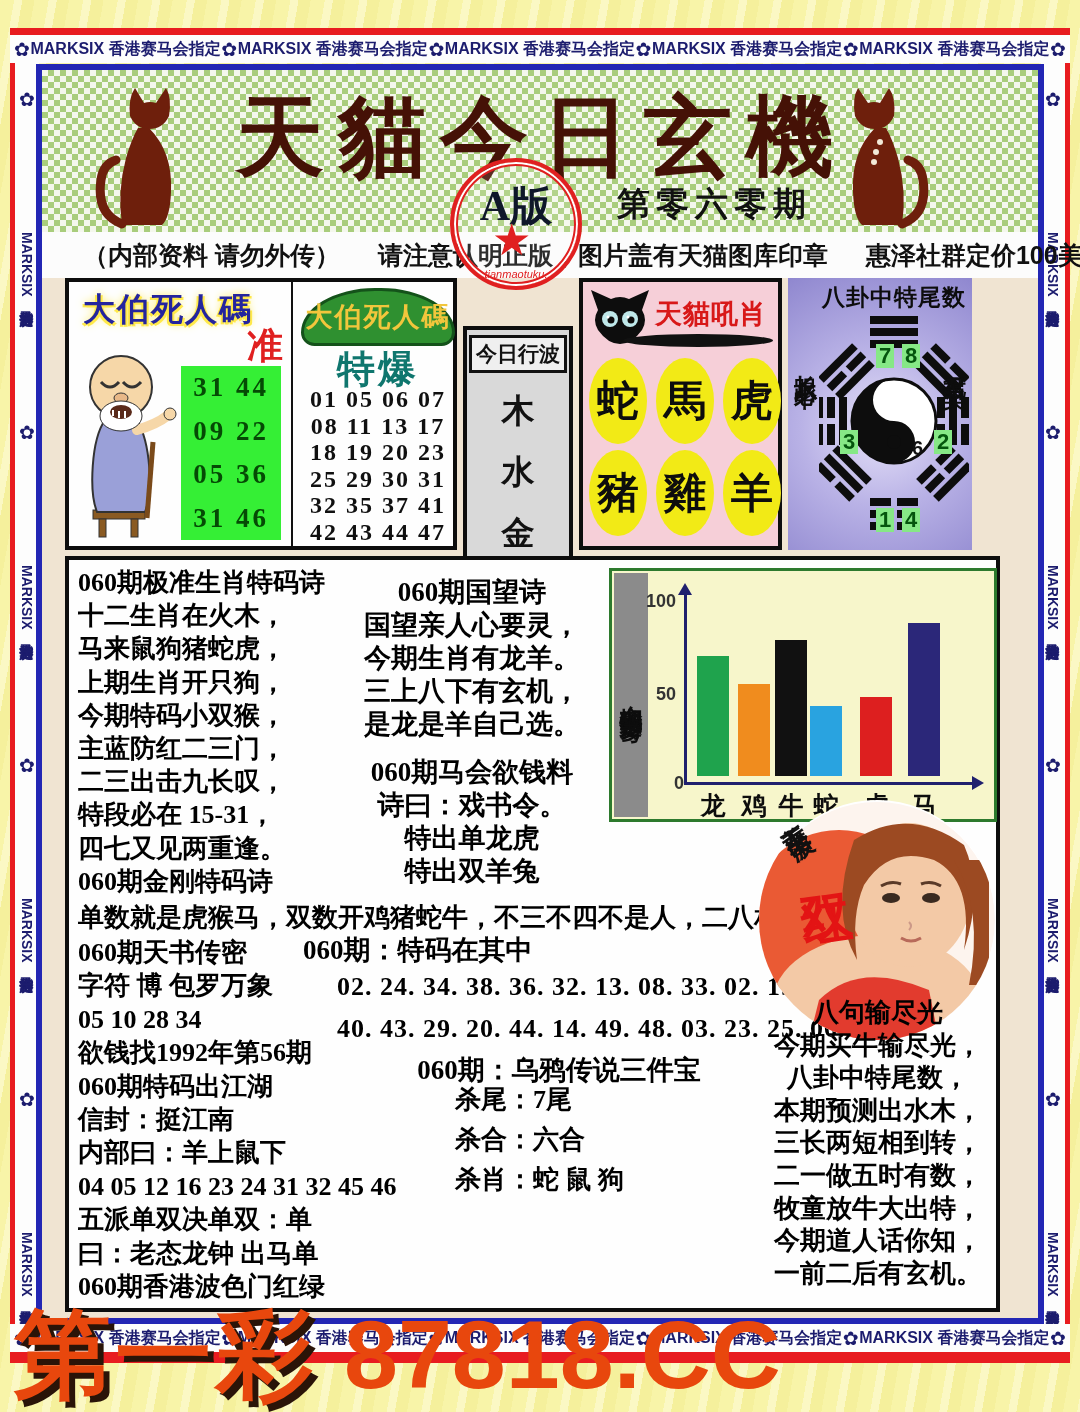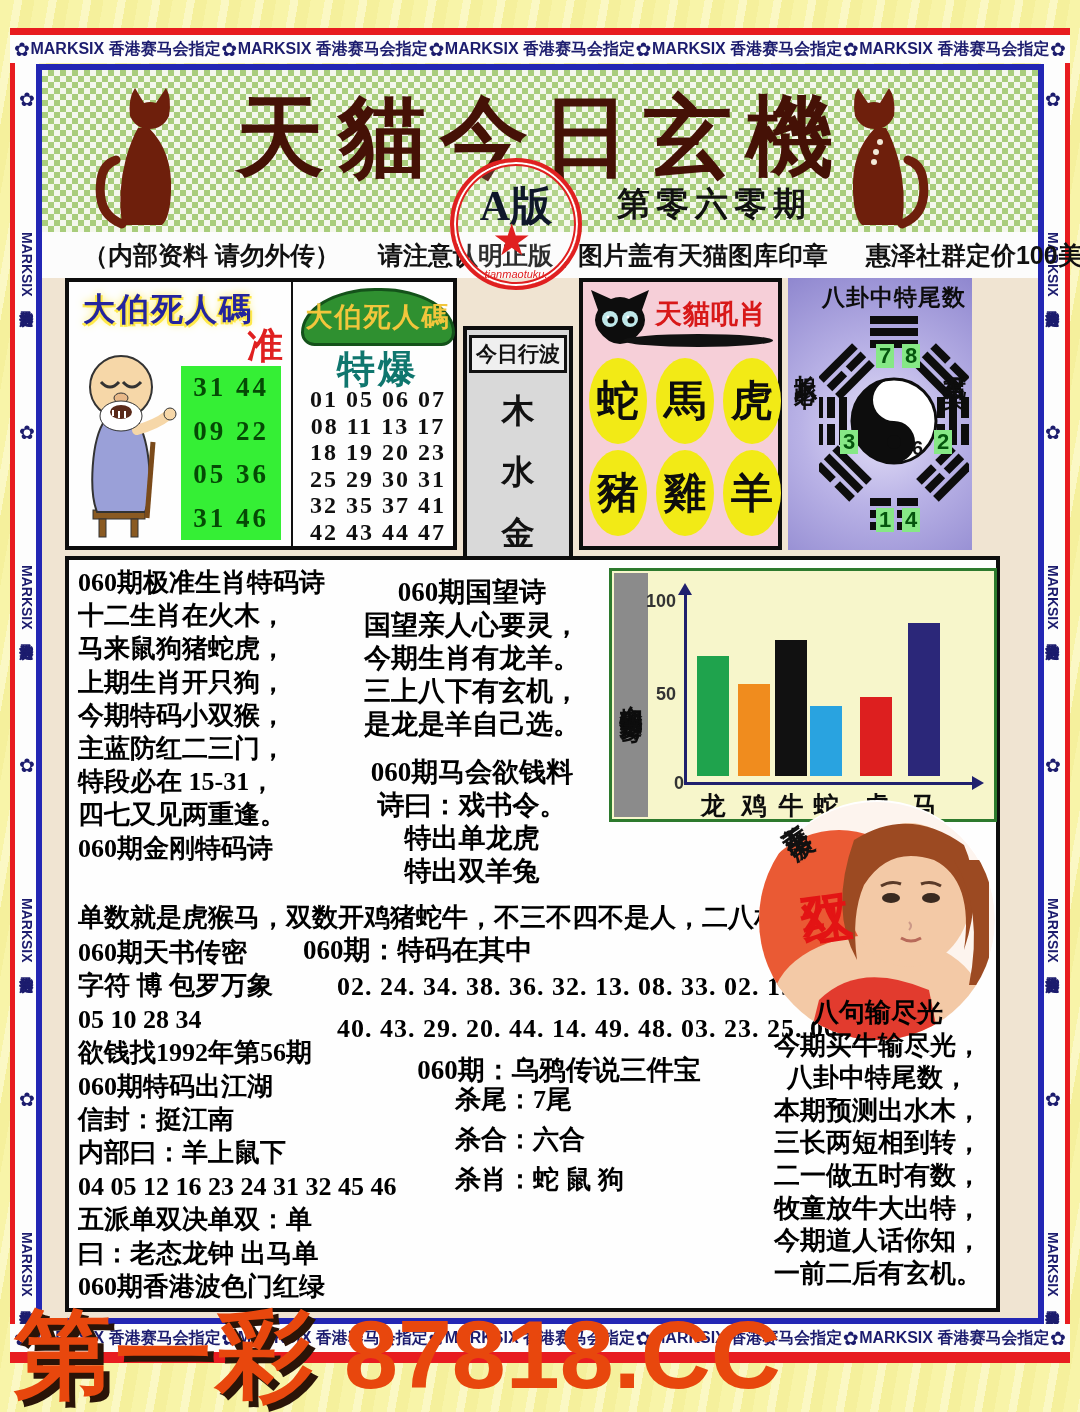--- a/index.html
+++ b/index.html
@@ -391,20 +391,21 @@
   </div>
 
   <div class="abs mainbox">
     <div class="t col-lines left-top">
       <div>060期极准生肖特码诗</div>
       <div>十二生肖在火木，</div>
       <div>马来鼠狗猪蛇虎，</div>
       <div>上期生肖开只狗，</div>
       <div>今期特码小双猴，</div>
       <div>主蓝防红二三门，</div>
+      <div>二三出击九长叹，</div>
       <div>特段必在 15-31，</div>
       <div>四七又见两重逢。</div>
       <div>060期金刚特码诗</div>
     </div>
     <div class="t wide-line">单数就是虎猴马，双数开鸡猪蛇牛，不三不四不是人，二八相连平生出。</div>
     <div class="t left-bottom">
       <div>060期天书传密</div>
       <div>字符 博 包罗万象</div>
       <div>05 10 28 34</div>
       <div>欲钱找1992年第56期</div>

